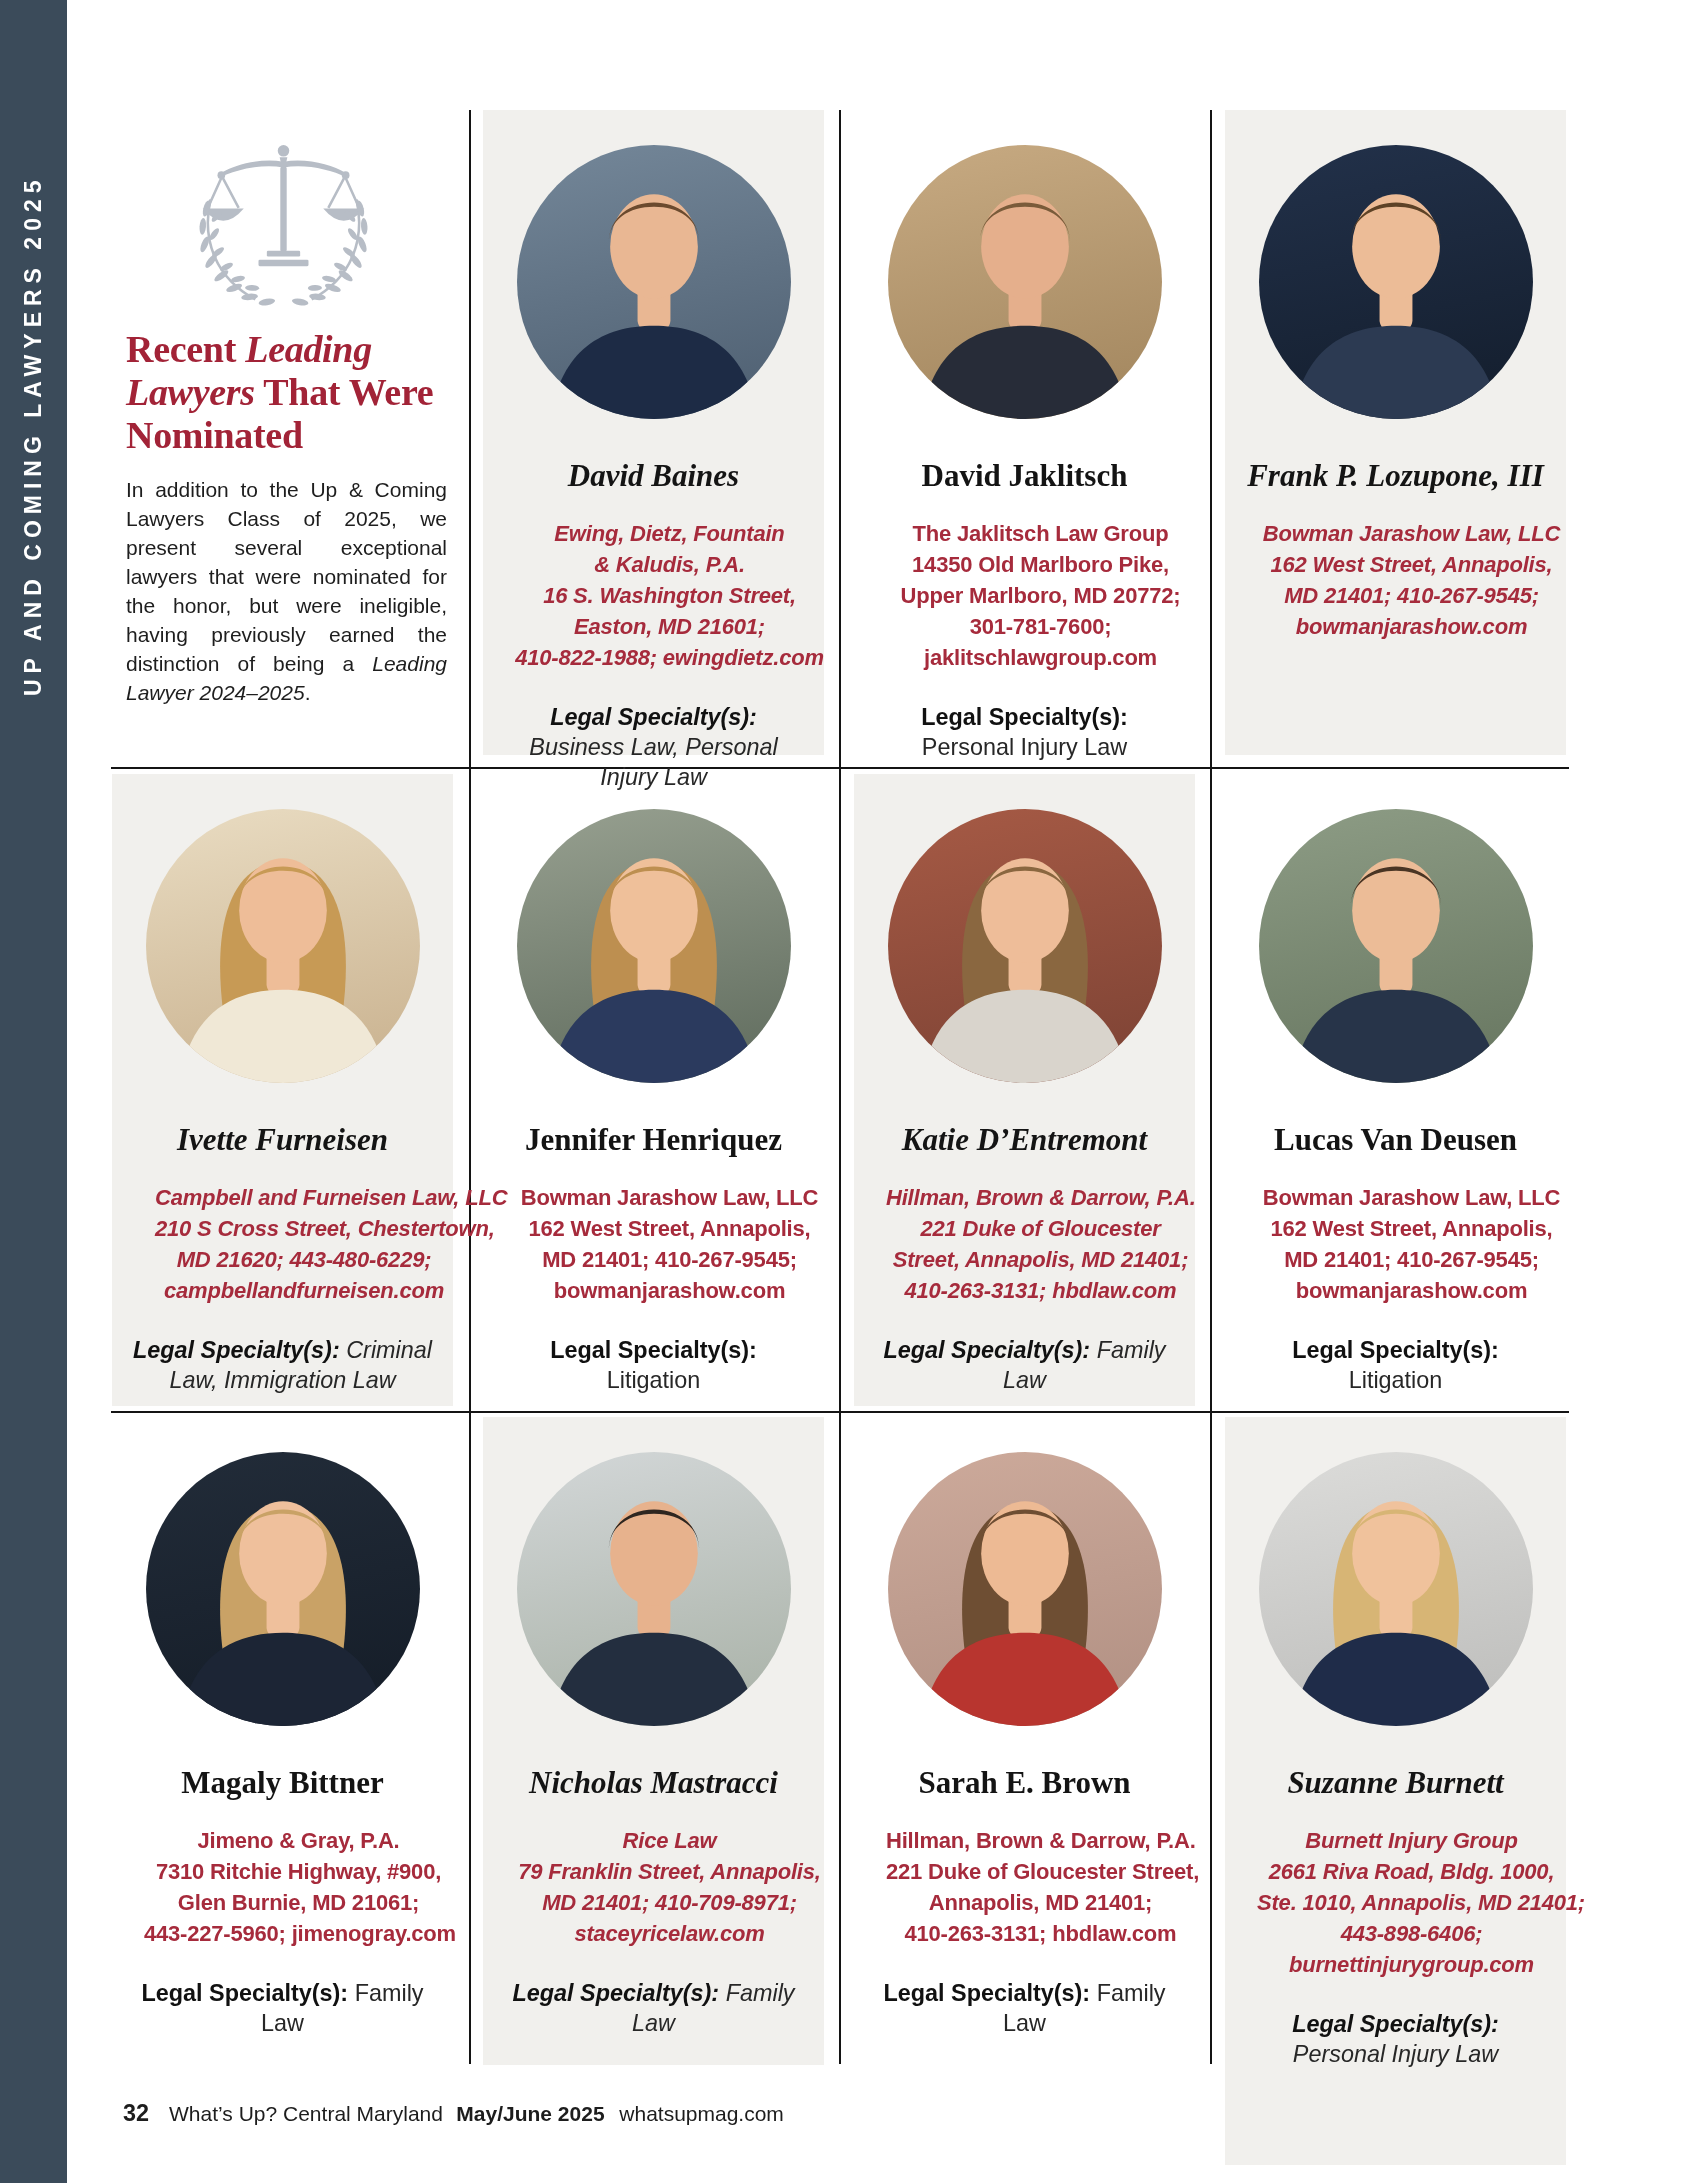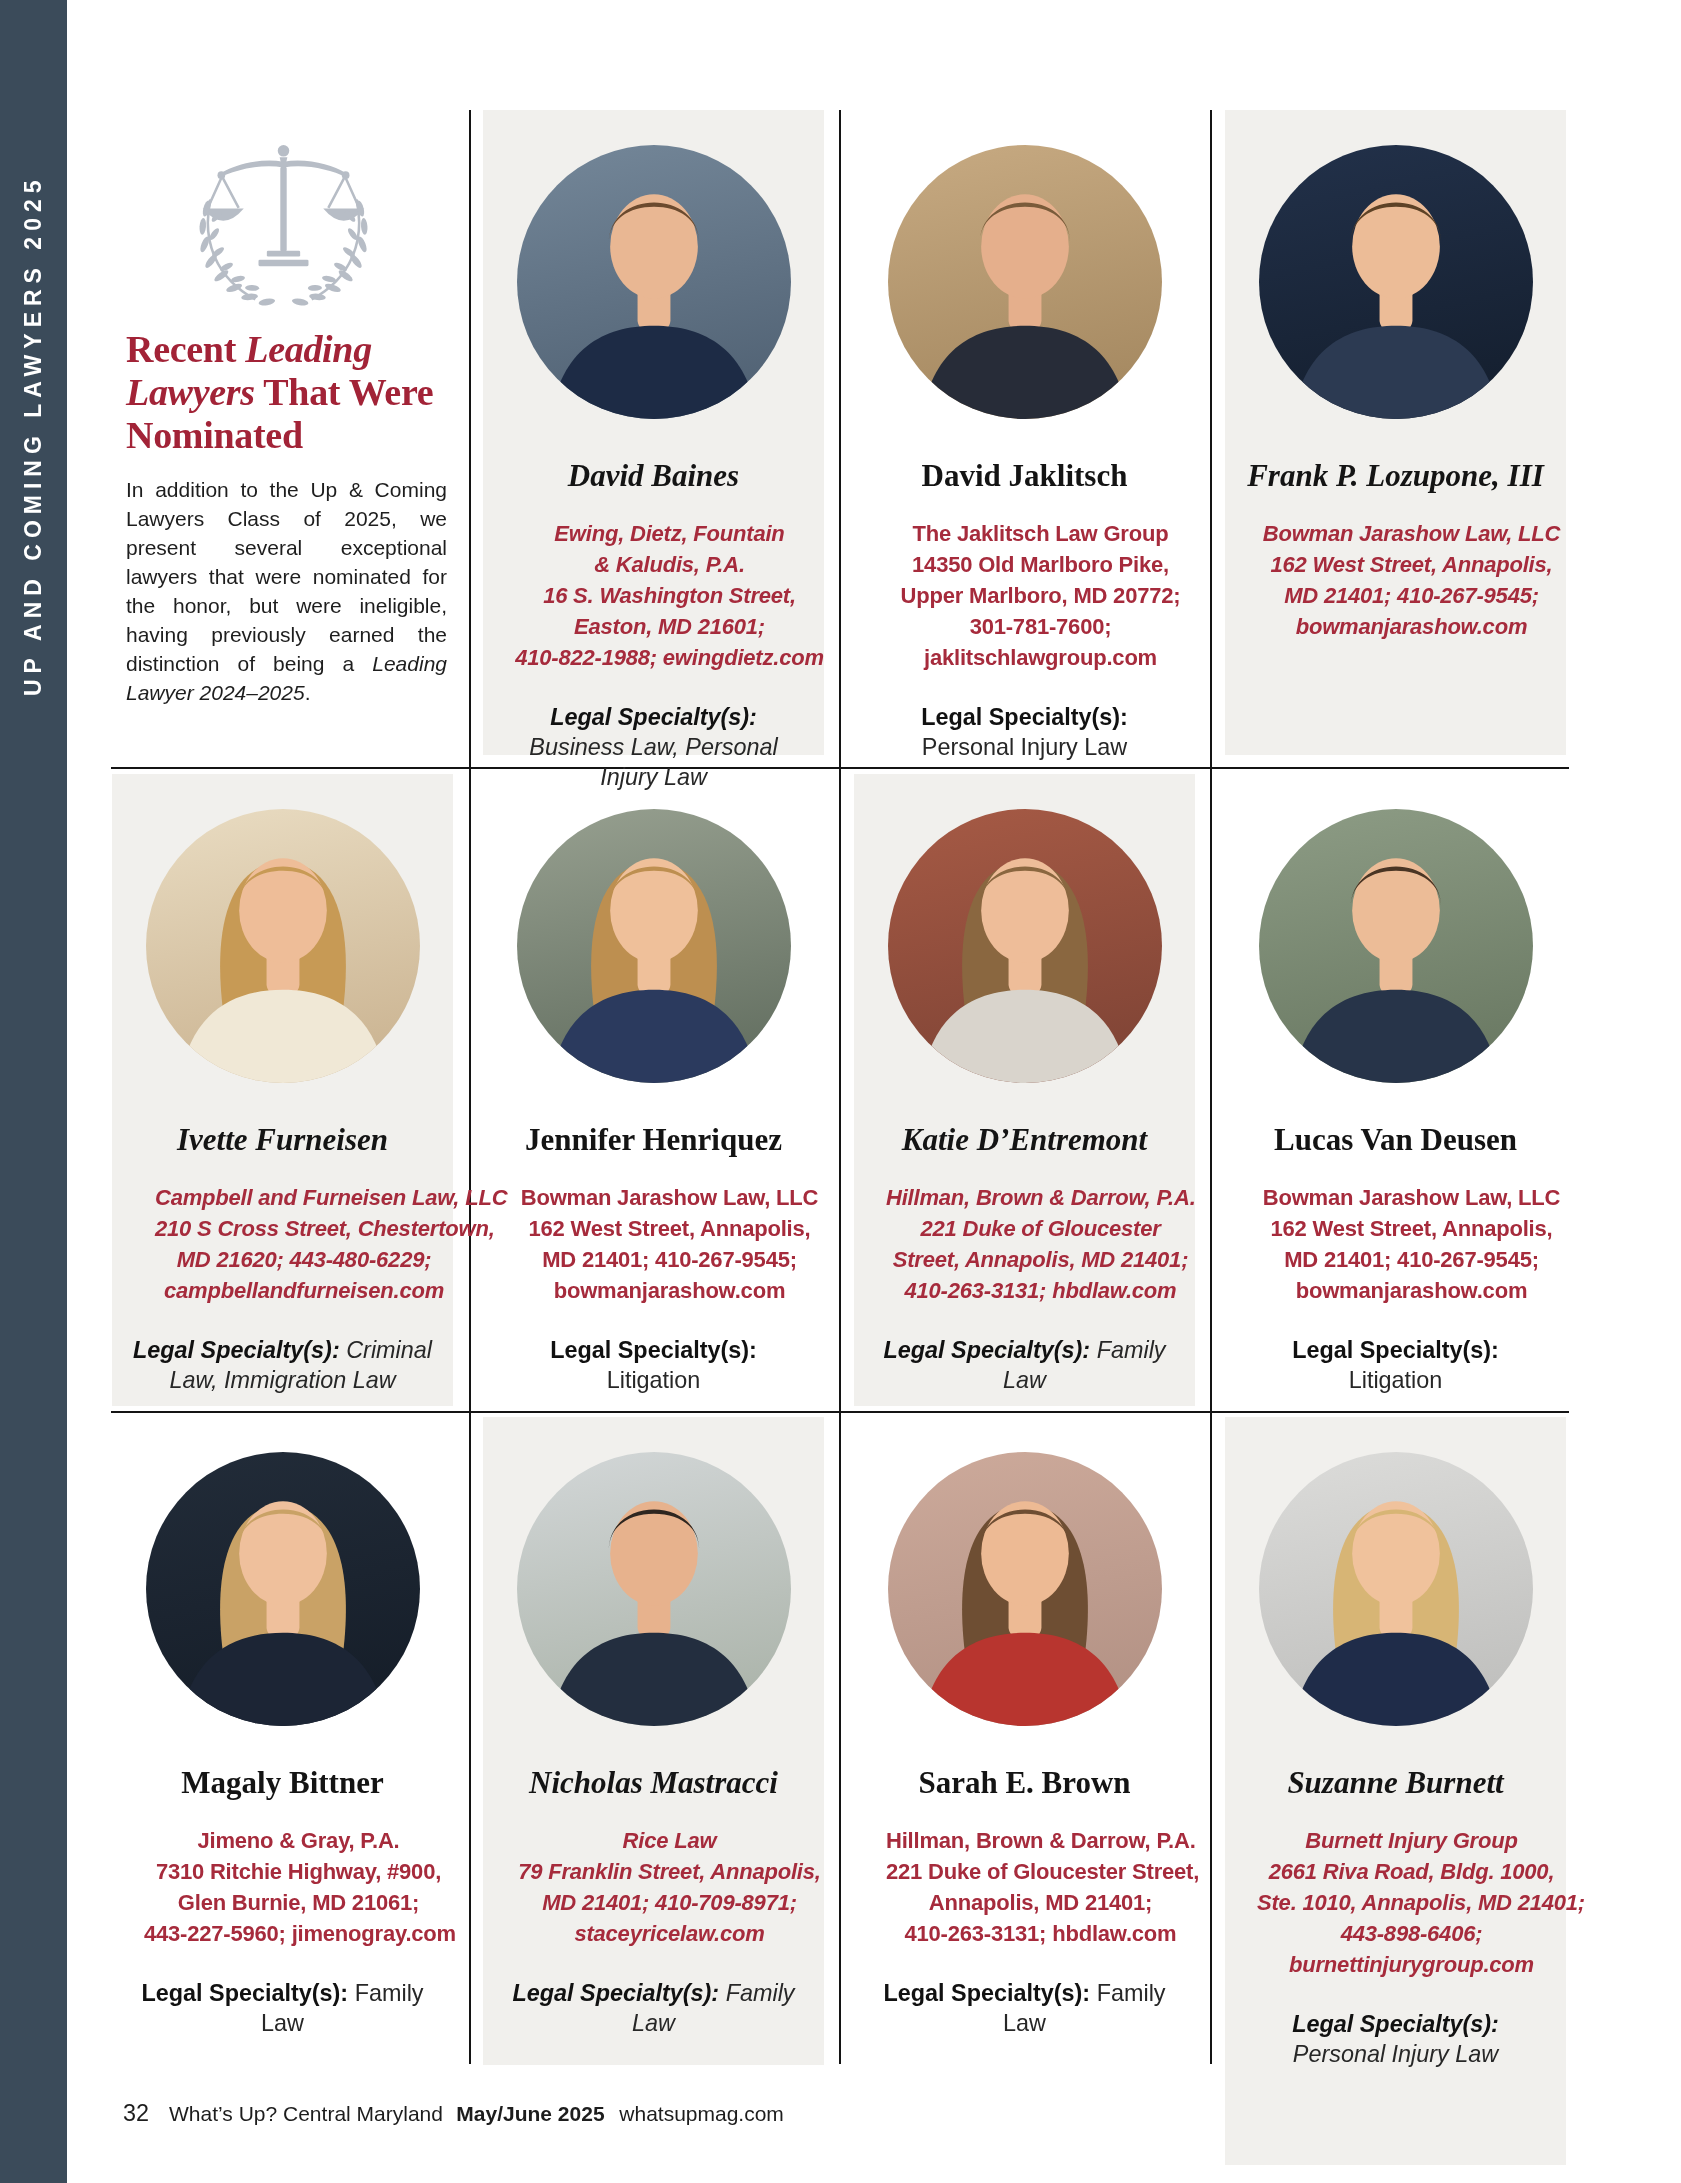--- a/index.html
+++ b/index.html
@@ -54,21 +54,21 @@
   }
   .address div { white-space:nowrap; }
   .specialty {
     margin-top:29.4px; padding:0 19px; font-size:23.4px; line-height:30px; color:#272727;
   }
   .spec-label { font-weight:bold; color:#111; }
   
   #footer {
     position:absolute; left:123px; top:2100px; display:flex; align-items:baseline; color:#1d1d1d;
   }
-  #footer-page { font-weight:normal; font-size:23.4px; }
+  #footer-page { font-weight:bold; font-size:23.4px; }
   #footer-mag { font-size:21px; margin-left:20px; }
   #footer-issue { font-size:21px; font-weight:bold; margin-left:13.4px; }
   #footer-site { font-size:21px; margin-left:14.7px; }
 </style>
 </head>
 <body>
 
 <div id="page">
 
   <div id="sidebar" style="background: rgb(59, 75, 90);">

